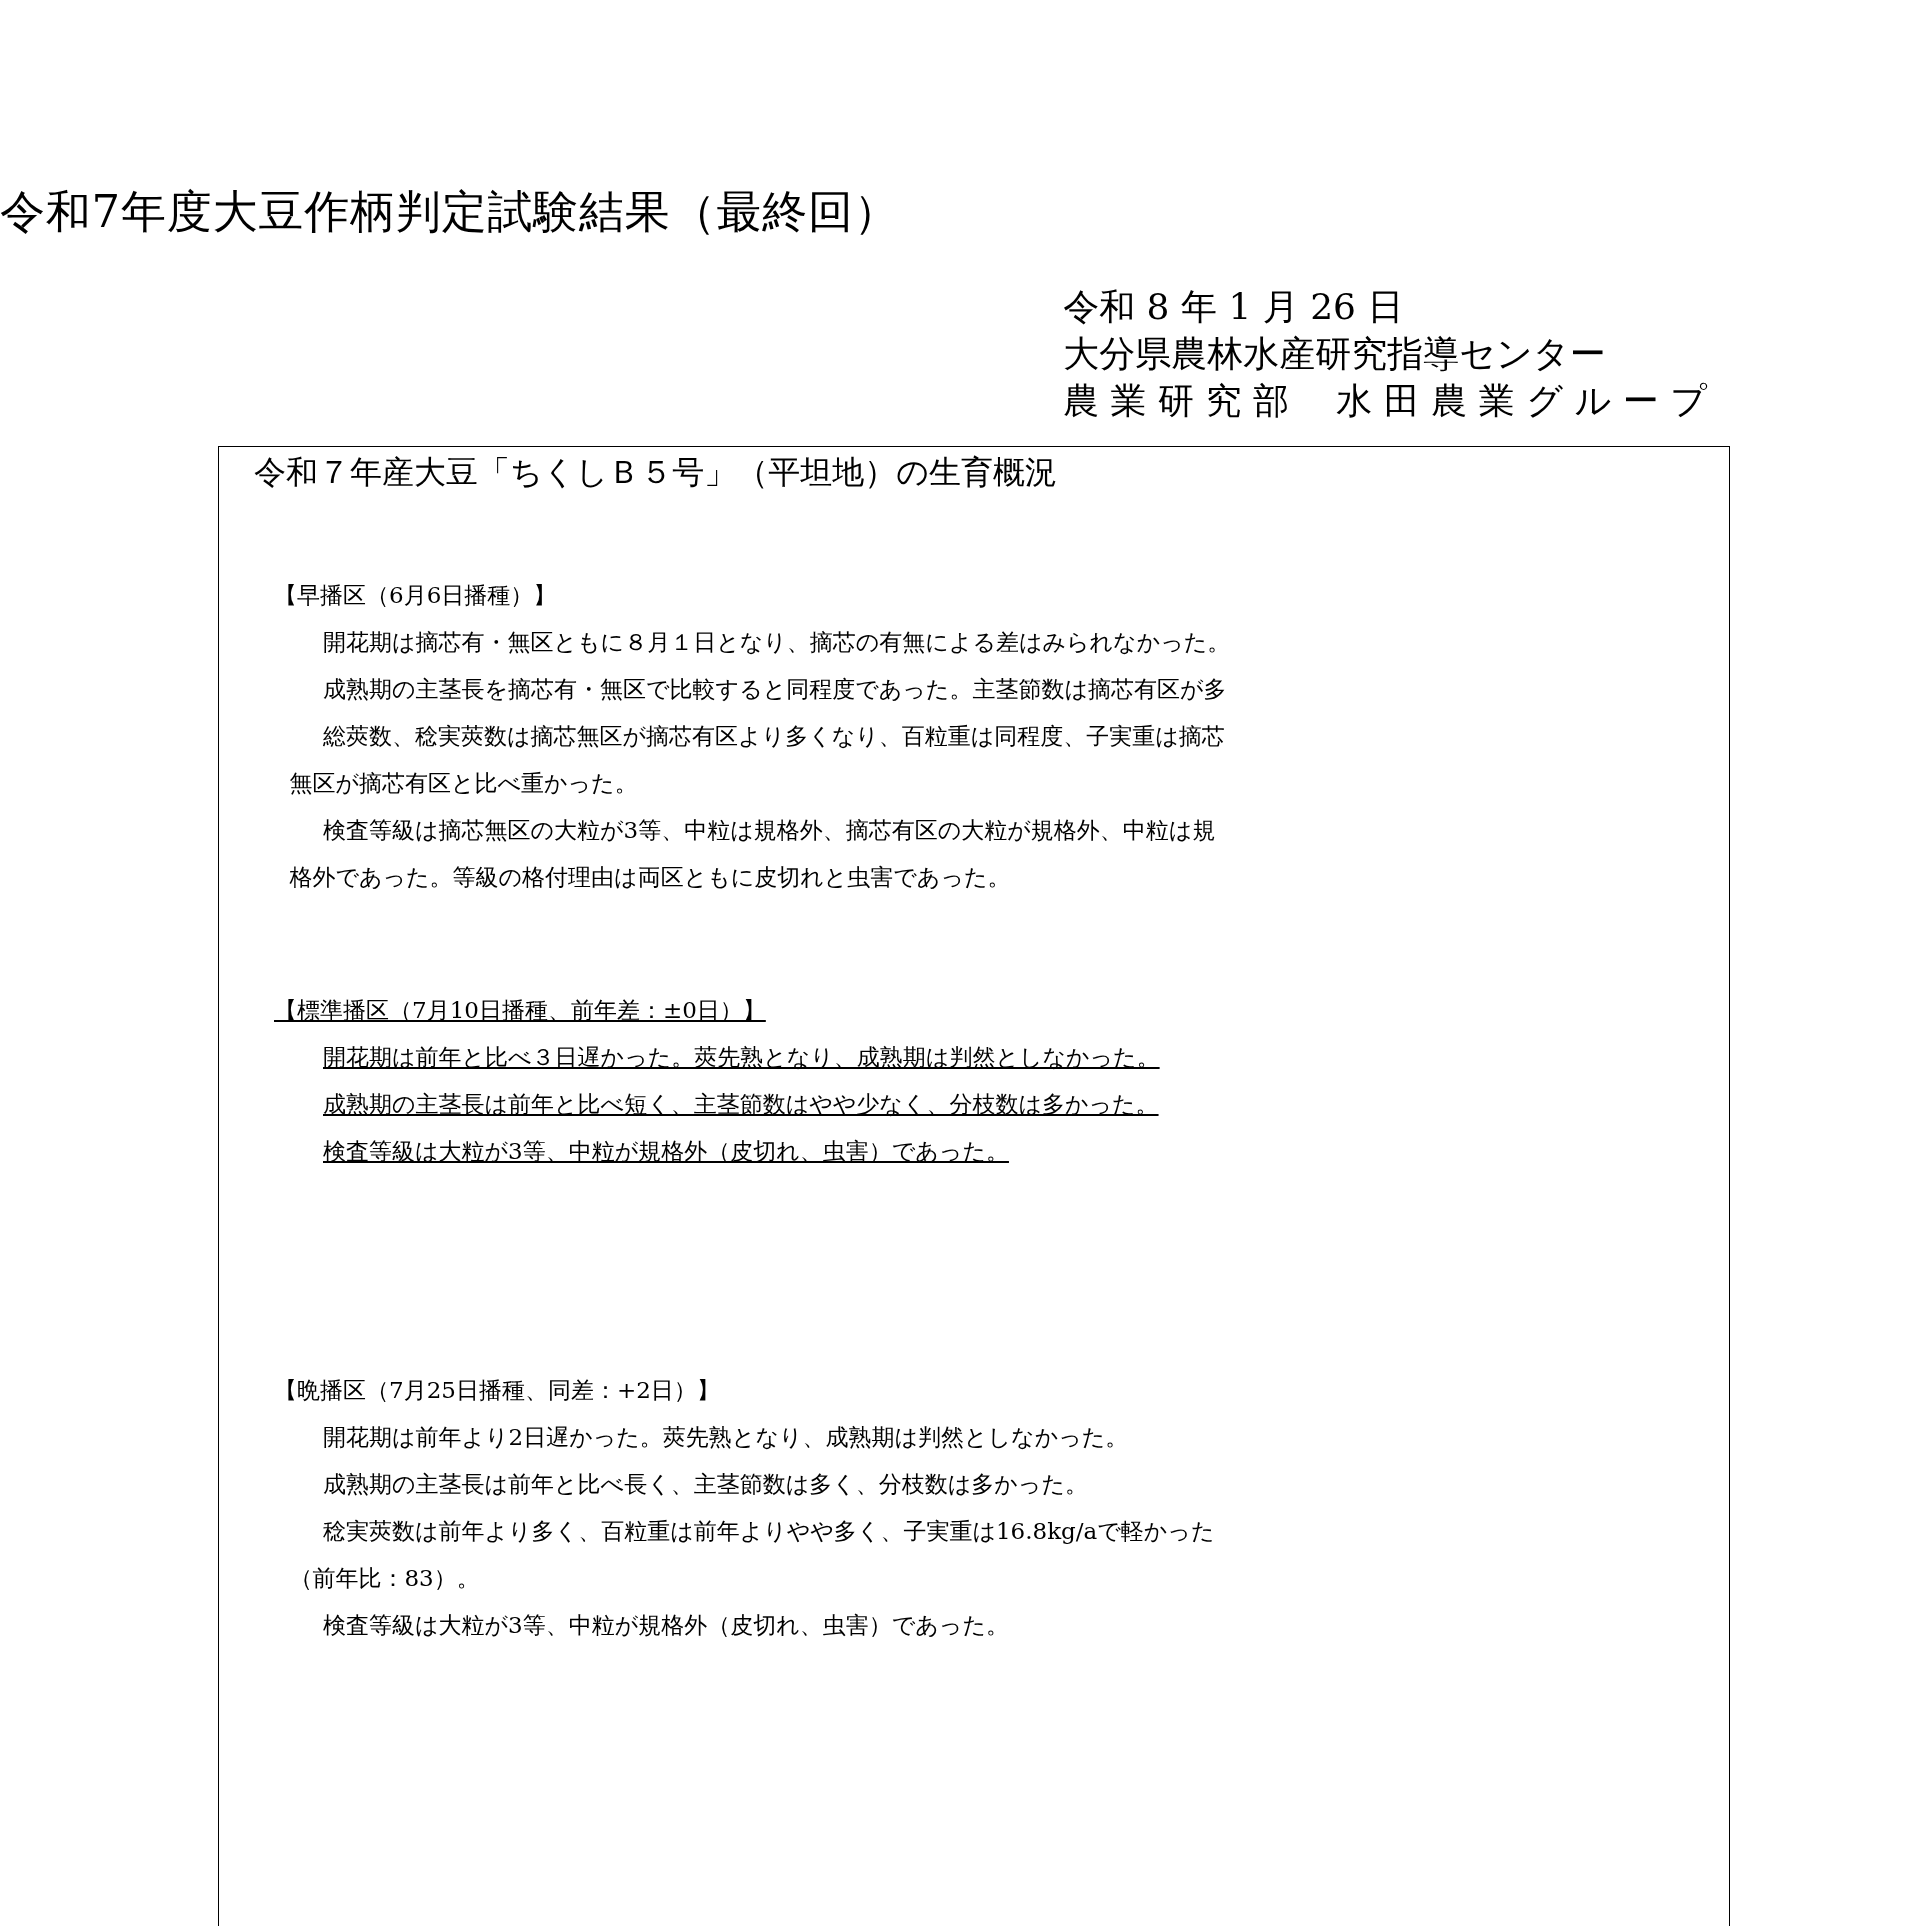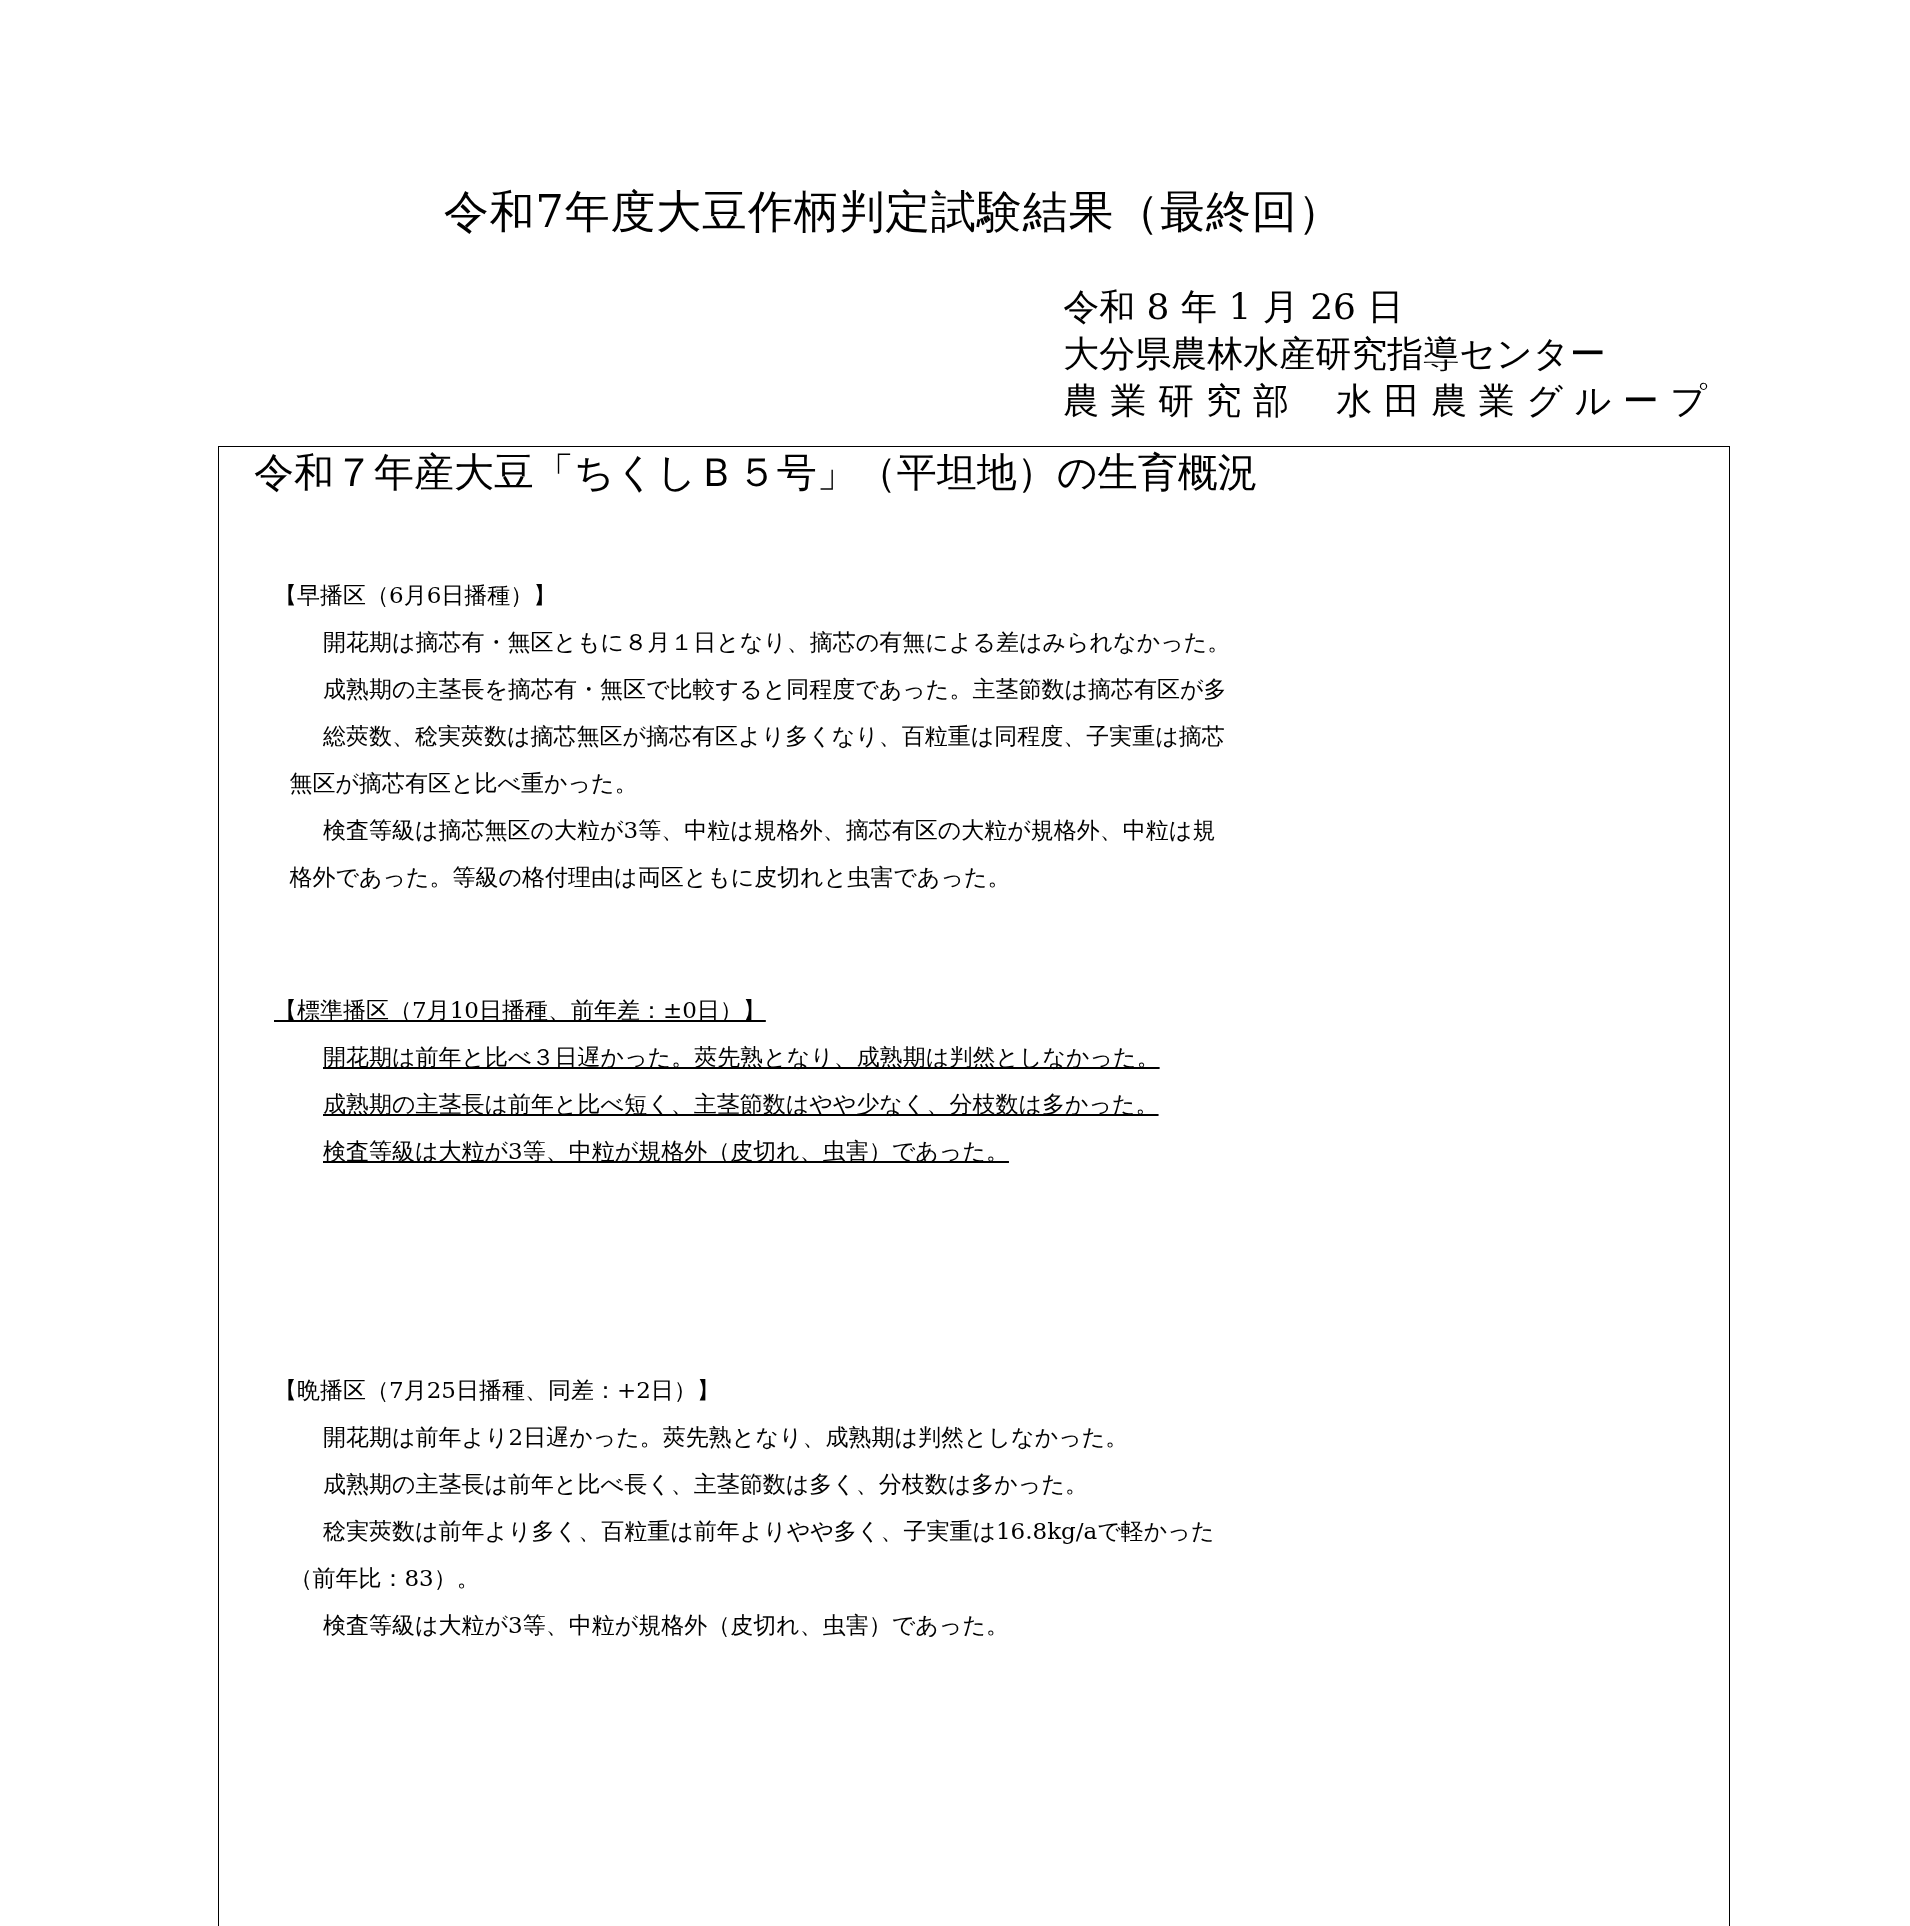--- a/index.html
+++ b/index.html
@@ -1,25 +1,25 @@
 <!DOCTYPE html>
 <html style="font-size:6.2px"><head>
 <meta charset="utf-8">
 <style>
   html, body { margin:0; padding:0; background:#ffffff; }
   body { width:1911px; height:2702px; position:relative; overflow:hidden;
          font-family:"DejaVu Serif","Liberation Serif",serif; color:#000; }
-  .title { position:absolute; top:181px; left:0; width:1787px; text-align:center;
+  .title { position:absolute; top:181px; left:0; width:1787px; text-align:left;
            font-size:45px; line-height:62px; letter-spacing:0.8px; }
   .header-block { position:absolute; right:204px; top:283px; text-align:left;
                   font-size:36px; line-height:47px; }
   .header-block .line { display:block; white-space:pre; }
   .box { position:absolute; left:218px; top:446px; width:1512px; height:2052px;
          border:1.5px solid #000; box-sizing:border-box; }
-  .subtitle { position:absolute; left:35px; top:1.9px; font-size:40px; line-height:47px; white-space:pre; }
+  .subtitle { position:absolute; left:35px; top:1.9px; font-size:32px; line-height:47px; white-space:pre; }
   .section { position:absolute; left:55px; width:1433px; font-size:23px; line-height:47px; }
   .section .heading { display:block; white-space:pre; }
   .section .line { display:block; white-space:pre; }
   .section .line.indent { padding-left:49px; }
   .section .line.cont { padding-left:15.4px; }
 </style>
 </head>
 <body>
 
 <div class="title">令和7年度大豆作柄判定試験結果（最終回）</div>

